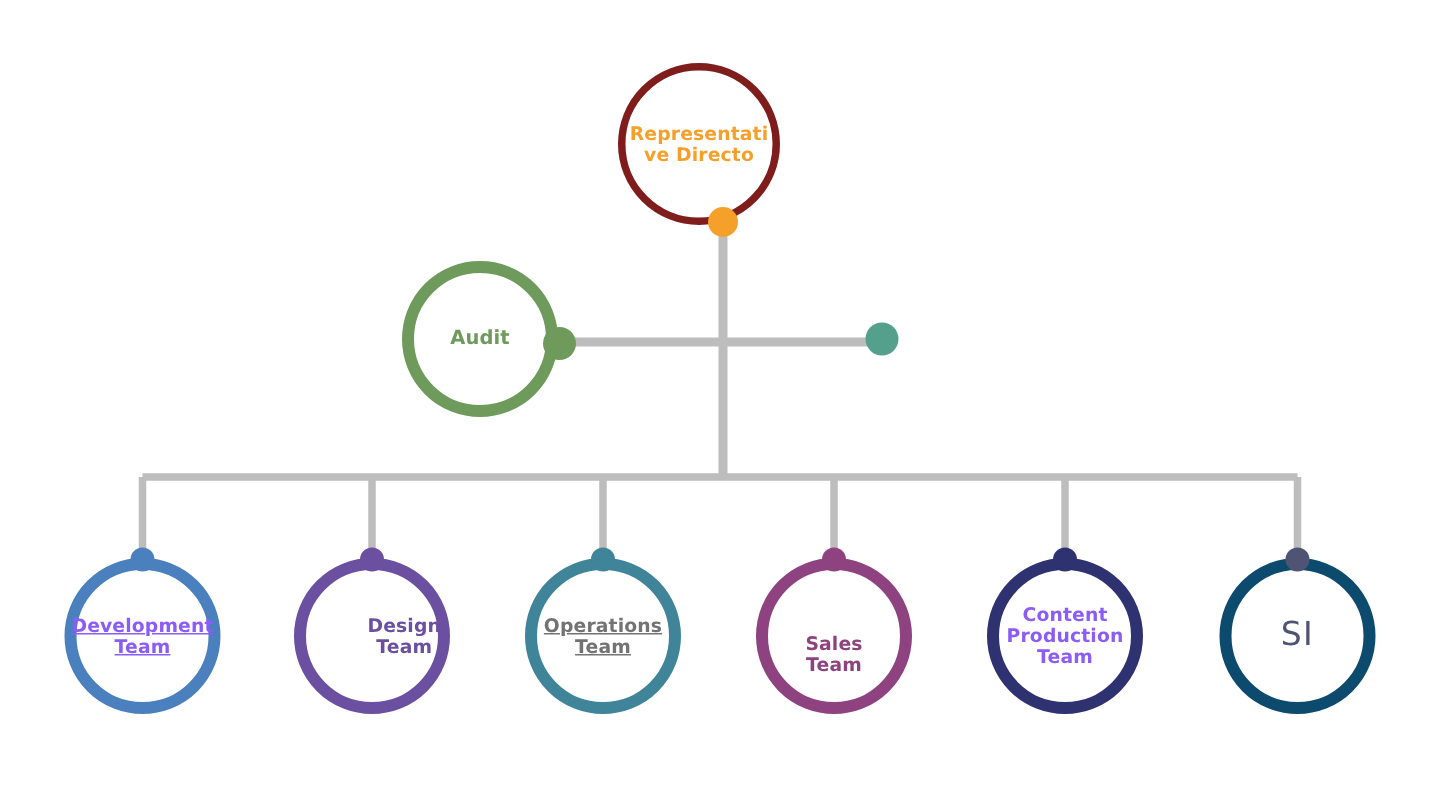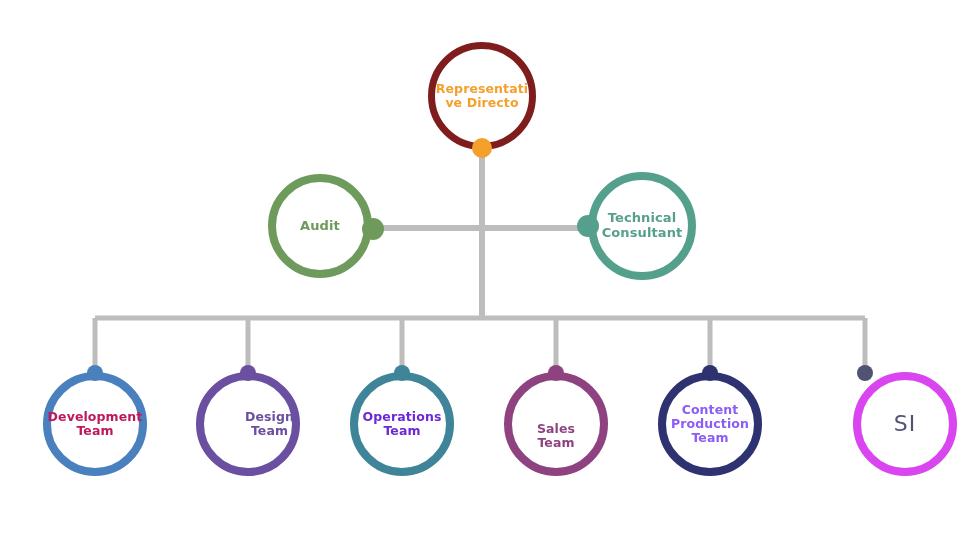--- a/index.html
+++ b/index.html
@@ -42,25 +42,25 @@
     padding: 0 6px;
   }
   
   .nub {
     position: absolute;
     border-radius: 50%;
     z-index: 4;
   }
   
   #node-root {
-    left: 428px;
+    left: 412px;
     top: 42px;
     width: 108px;
     height: 108px;
-    border: 7px solid #7f1d1d;
+    border: 5px solid #7f1d1d;
   }
   #node-root .label {
     color: #F5A02A;
     font-size: 12.5px;
   }
   #nub-root {
     left: 472px;
     top: 138px;
     width: 20px;
     height: 20px;
@@ -113,40 +113,40 @@
   }
   .leaf .label {
     font-size: 12.5px;
   }
   .leaf-nub {
     width: 16px;
     height: 16px;
     top: 365px;
   }
   #node-dev   { left: 43px;  border: 8px solid #4A80BE; }
-  #node-dev .label { color: #be185d; }
+  #node-dev .label { color: #8b5cf6; text-decoration: underline; }
   #nub-dev    { left: 87px;  background: #4A80BE; }
 
   #node-design{ left: 196px; border: 8px solid #6B4FA0; }
   #node-design .label { color: #6B4FA0; margin-left: 43px; }
   #nub-design { left: 240px; background: #6B4FA0; }
 
   #node-ops   { left: 350px; border: 8px solid #3F8499; }
-  #node-ops .label { color: #6d28d9; }
+  #node-ops .label { color: #737373; text-decoration: underline; }
   #nub-ops    { left: 394px; background: #3F8499; }
 
   #node-sales { left: 504px; border: 8px solid #8E4380; }
   #node-sales .label { color: #8E4380; margin-top: 24px; }
   #nub-sales  { left: 548px; background: #8E4380; }
 
   #node-content { left: 658px; border: 8px solid #2E3270; }
   #node-content .label { color: #8b5cf6; }
   #nub-content  { left: 702px; background: #2E3270; }
 
-  #node-si    { left: 853px; border: 8px solid #d946ef; }
+  #node-si    { left: 813px; border: 8px solid #0c4a6e; }
   #node-si .label { color: #4F5474; font-size: 22px; font-weight: normal; letter-spacing: 1px; }
   #nub-si     { left: 857px; background: #4F5474; }
 </style>
 </head>
 <body>
 
 <div id="canvas">
 
   <svg id="wires" viewBox="0 0 960 540" xmlns="http://www.w3.org/2000/svg">
 
@@ -168,24 +168,20 @@
     <span class="label">Representati
 ve Directo</span>
   </div>
   <div class="nub" id="nub-root"></div>
 
   <div class="node" id="node-audit">
     <span class="label">Audit</span>
   </div>
   <div class="nub" id="nub-audit"></div>
 
-  <div class="node" id="node-consultant">
-    <span class="label">Technical
-Consultant</span>
-  </div>
   <div class="nub" id="nub-consultant"></div>
 
   <div class="node leaf" id="node-dev">
     <span class="label">Development
 Team</span>
   </div>
   <div class="nub leaf-nub" id="nub-dev"></div>
 
   <div class="node leaf" id="node-design">
     <span class="label">Design Team</span>

